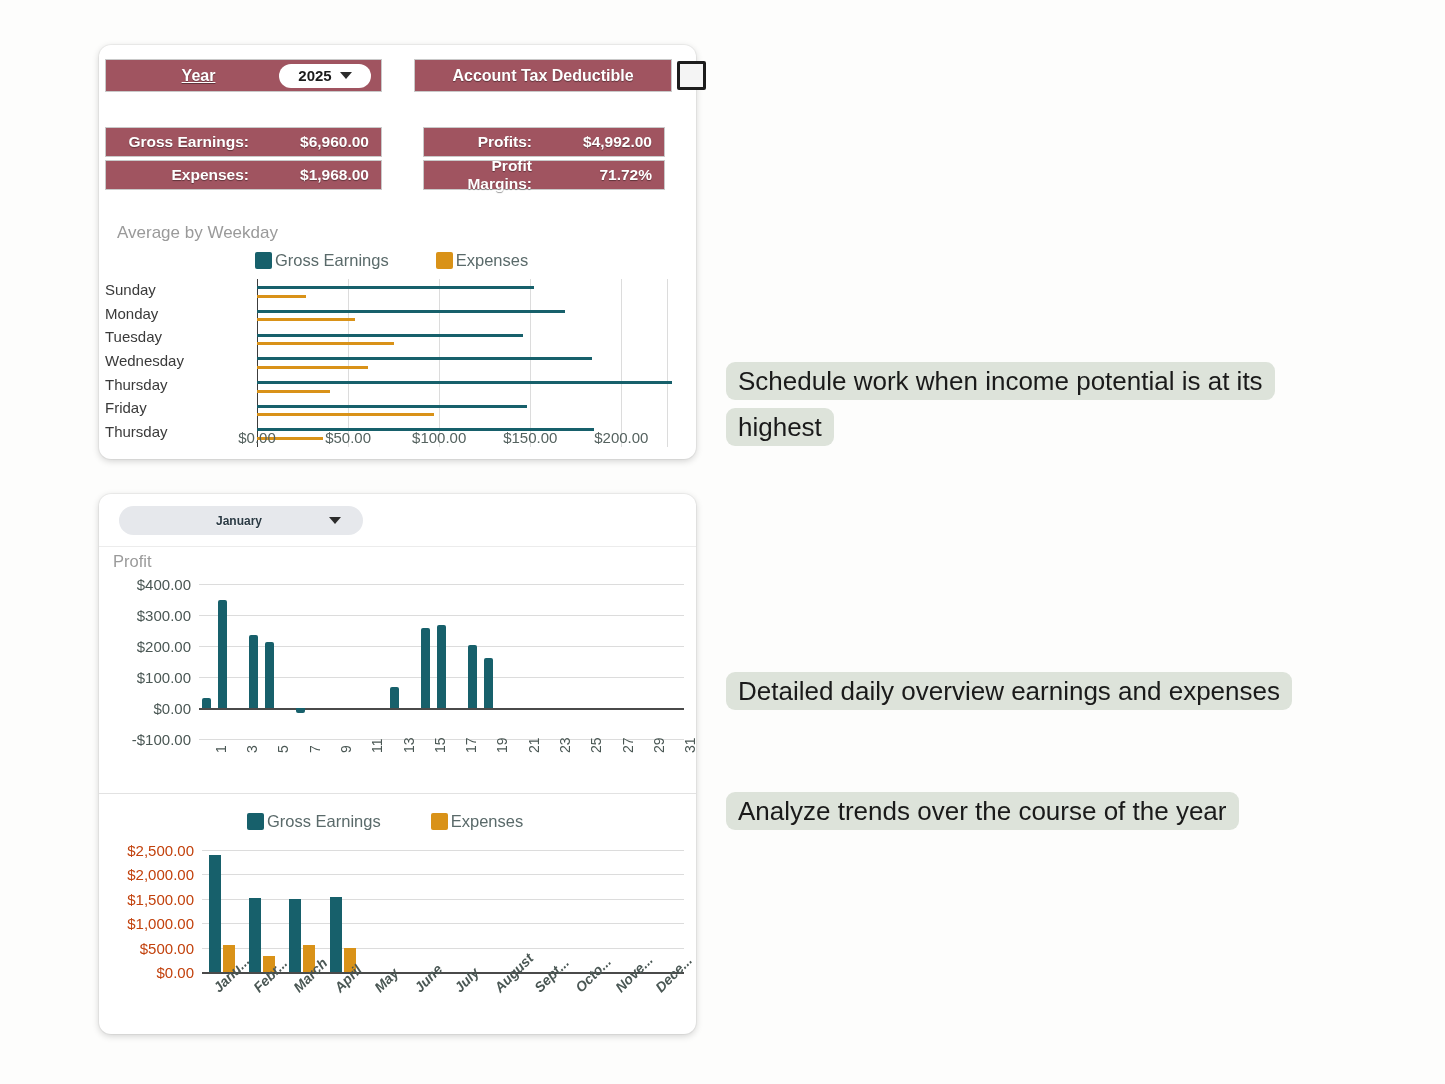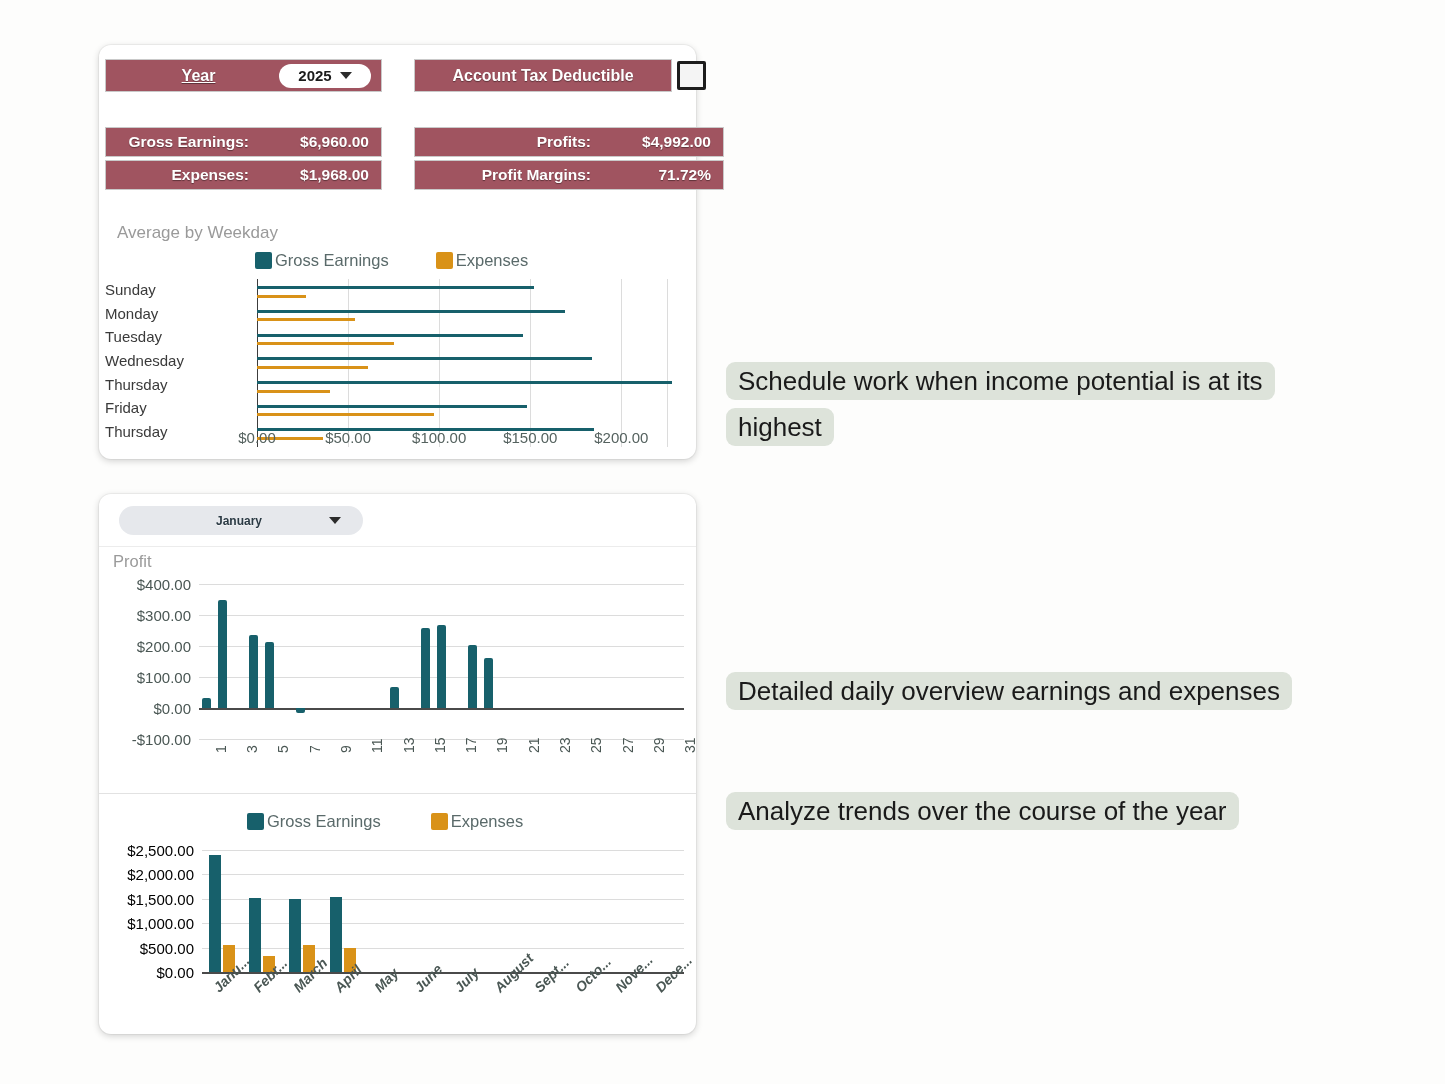--- a/index.html
+++ b/index.html
@@ -39,21 +39,21 @@
   
   #atd-bar { position:absolute; left:315px; top:14px; width:258px; height:33px;
              background:#a05460; border:1px solid #c9c9c9; display:flex; align-items:center;
              justify-content:center; }
   #atd-label { color:#fff; font-weight:bold; font-size:16px; text-shadow:0 1px 1px rgba(0,0,0,.4); }
   #atd-check { position:absolute; left:578px; top:16px; width:29px; height:29px;
                background:#f4f4f4; border:3px solid #1c1c1c; border-radius:2px; }
 
   
   #kpi-left { position:absolute; left:6px; top:82px; width:277px; }
-  #kpi-right { position:absolute; left:315px; top:82px; width:310px; }
+  #kpi-right { position:absolute; left:324px; top:82px; width:242px; }
   .kpi-line { height:30px; background:#a05460; border:1px solid #c9c9c9; display:flex;
               align-items:center; color:#fff; font-weight:bold; font-size:15.5px;
               text-shadow:0 1px 1px rgba(0,0,0,.4); margin-bottom:3px; }
   .kpi-name { flex:1; text-align:right; padding-right:14px; }
   .kpi-val { width:118px; text-align:right; padding-right:12px; }
 
   
   #weekday-chart { position:absolute; left:6px; top:172px; right:6px; bottom:6px; }
   #weekday-title { position:absolute; left:12px; top:6px; font-size:17px; color:#9a9a9a; }
 
@@ -91,21 +91,21 @@
   .dbar { position:absolute; background:#17606b; border-radius:2px 2px 0 0; }
   .dbar.neg { border-radius:0 0 2px 2px; }
   .dx-tick { position:absolute; font-size:14px; color:#4a5754; transform-origin:left top;
              transform:rotate(-90deg); white-space:nowrap; }
 
   #mid-divider { position:absolute; left:0; top:299px; width:100%; height:1px; background:#e2e2e2; }
 
   #mo-legend { position:absolute; left:148px; top:318px; display:flex; gap:50px; }
 
   #monthly-chart { position:absolute; left:0; top:348px; width:100%; height:190px; }
-  .mo-tick { position:absolute; right:0; font-size:15px; color:#000000; white-space:nowrap;
+  .mo-tick { position:absolute; right:0; font-size:15px; color:#c2410c; white-space:nowrap;
              transform:translateY(-50%); }
   .mo-x { position:absolute; font-size:14px; color:#4a5754; transform-origin:left top;
           transform:rotate(-45deg); white-space:nowrap; font-weight:bold;
           font-style:italic; }
 
   
   .callout { position:absolute; font-size:26px; line-height:46px; color:#1a1a1a;
              max-width:600px; }
   .callout span { background:#dde3da; border-radius:9px; padding:4px 12px;
                   box-decoration-break:clone; -webkit-box-decoration-break:clone; }

